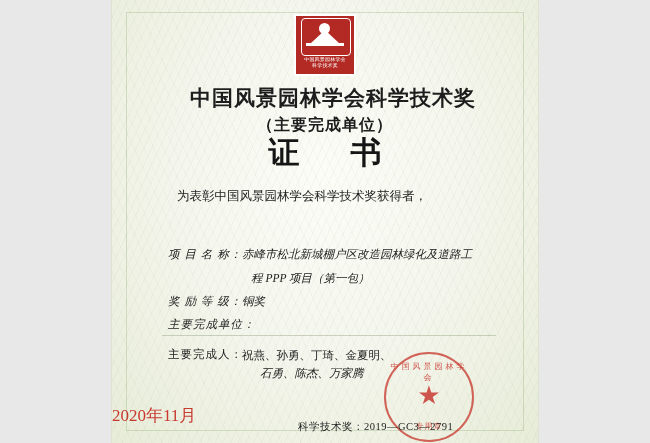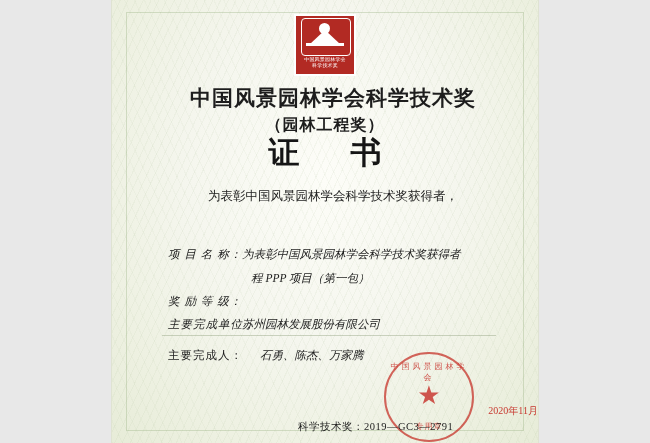--- a/index.html
+++ b/index.html
@@ -149,21 +149,21 @@
     text-align: center;
     font-size: 31px;
     letter-spacing: 10px;
     text-indent: 10px;
     color: #151515;
     font-weight: bold;
   }
 
   .para {
     position: absolute;
-    left: 72px;
+    left: 41px;
     right: 48px;
     top: 186px;
     font-size: 12.5px;
     line-height: 20px;
     color: #1c1c1c;
     text-align: justify;
   }
   .para .indent { display: block; text-indent: 24px; }
 
   .fields {
@@ -208,20 +208,21 @@
     top: 346px;
     font-size: 11.5px;
     color: #1c1c1c;
     line-height: 18px;
   }
   .members .mlabel {
     width: 74px;
     flex: 0 0 74px;
     letter-spacing: 1px;
     white-space: nowrap;
+    font-family: Liberation Mono, monospace;
   }
   .members .row { display: flex; align-items: flex-start; }
   .members .mvalue .l2 { display: block; padding-left: 18px; font-style: italic; }
 
   
   .seal {
     position: absolute;
     left: 272px;
     top: 352px;
     width: 86px;
@@ -249,22 +250,22 @@
     letter-spacing: 3px;
     color: rgba(196,38,30,0.85);
   }
   .seal .arc-top { top: 7px; }
   .seal .arc-bottom { bottom: 8px; letter-spacing: 1px; }
 
   .date {
     position: absolute;
     left: 0; right: 0;
     top: 404px;
-    text-align: right;
-    font-size: 10px;
+    text-align: left;
+    font-size: 17px;
     color: rgba(196,38,30,0.9);
   }
 
   .certno {
     position: absolute;
     left: 186px;
     top: 420px;
     font-size: 10.5px;
     color: #1c1c1c;
     letter-spacing: 0.5px;
@@ -286,50 +287,51 @@
           <div class="sun"></div>
           <div class="base"></div>
           <div class="em-text">
             <div>中国风景园林学会</div>
             <div>科学技术奖</div>
           </div>
         </div>
       </div>
 
       <div class="title1">中国风景园林学会科学技术奖</div>
-      <div class="title2">（园林工程奖）</div>
+      <div class="title2">（主要完成单位）</div>
       <div class="bigword">证　书</div>
 
       <div class="para">
         <span class="indent">为表彰中国风景园林学会科学技术奖获得者，</span>
       </div>
 
       <div class="fields">
         <div class="field-row">
           <div class="field-label">项 目 名 称：</div>
           <div class="field-value">
-            <span>为表彰中国风景园林学会科学技术奖获得者</span>
+            <span>赤峰市松北新城棚户区改造园林绿化及道路工</span>
             <span class="l2">程 PPP 项目（第一包）</span>
           </div>
         </div>
         <div class="field-row">
           <div class="field-label">奖 励 等 级：</div>
+          <div class="field-value">铜奖</div>
         </div>
         <div class="field-row">
           <div class="field-label">主要完成单位：</div>
-          <div class="field-value">苏州园林发展股份有限公司</div>
         </div>
       </div>
 
       <div class="divider"></div>
 
       <div class="members">
         <div class="row">
           <div class="mlabel">主要完成人：</div>
           <div class="mvalue">
+            <span>祝燕、孙勇、丁琦、金夏明、</span>
             <span class="l2">石勇、陈杰、万家腾</span>
           </div>
         </div>
       </div>
 
       <div class="seal">
         <div class="arc-top">中国风景园林学会</div>
         <div class="star">★</div>
         <div class="arc-bottom">专用章</div>
       </div>

